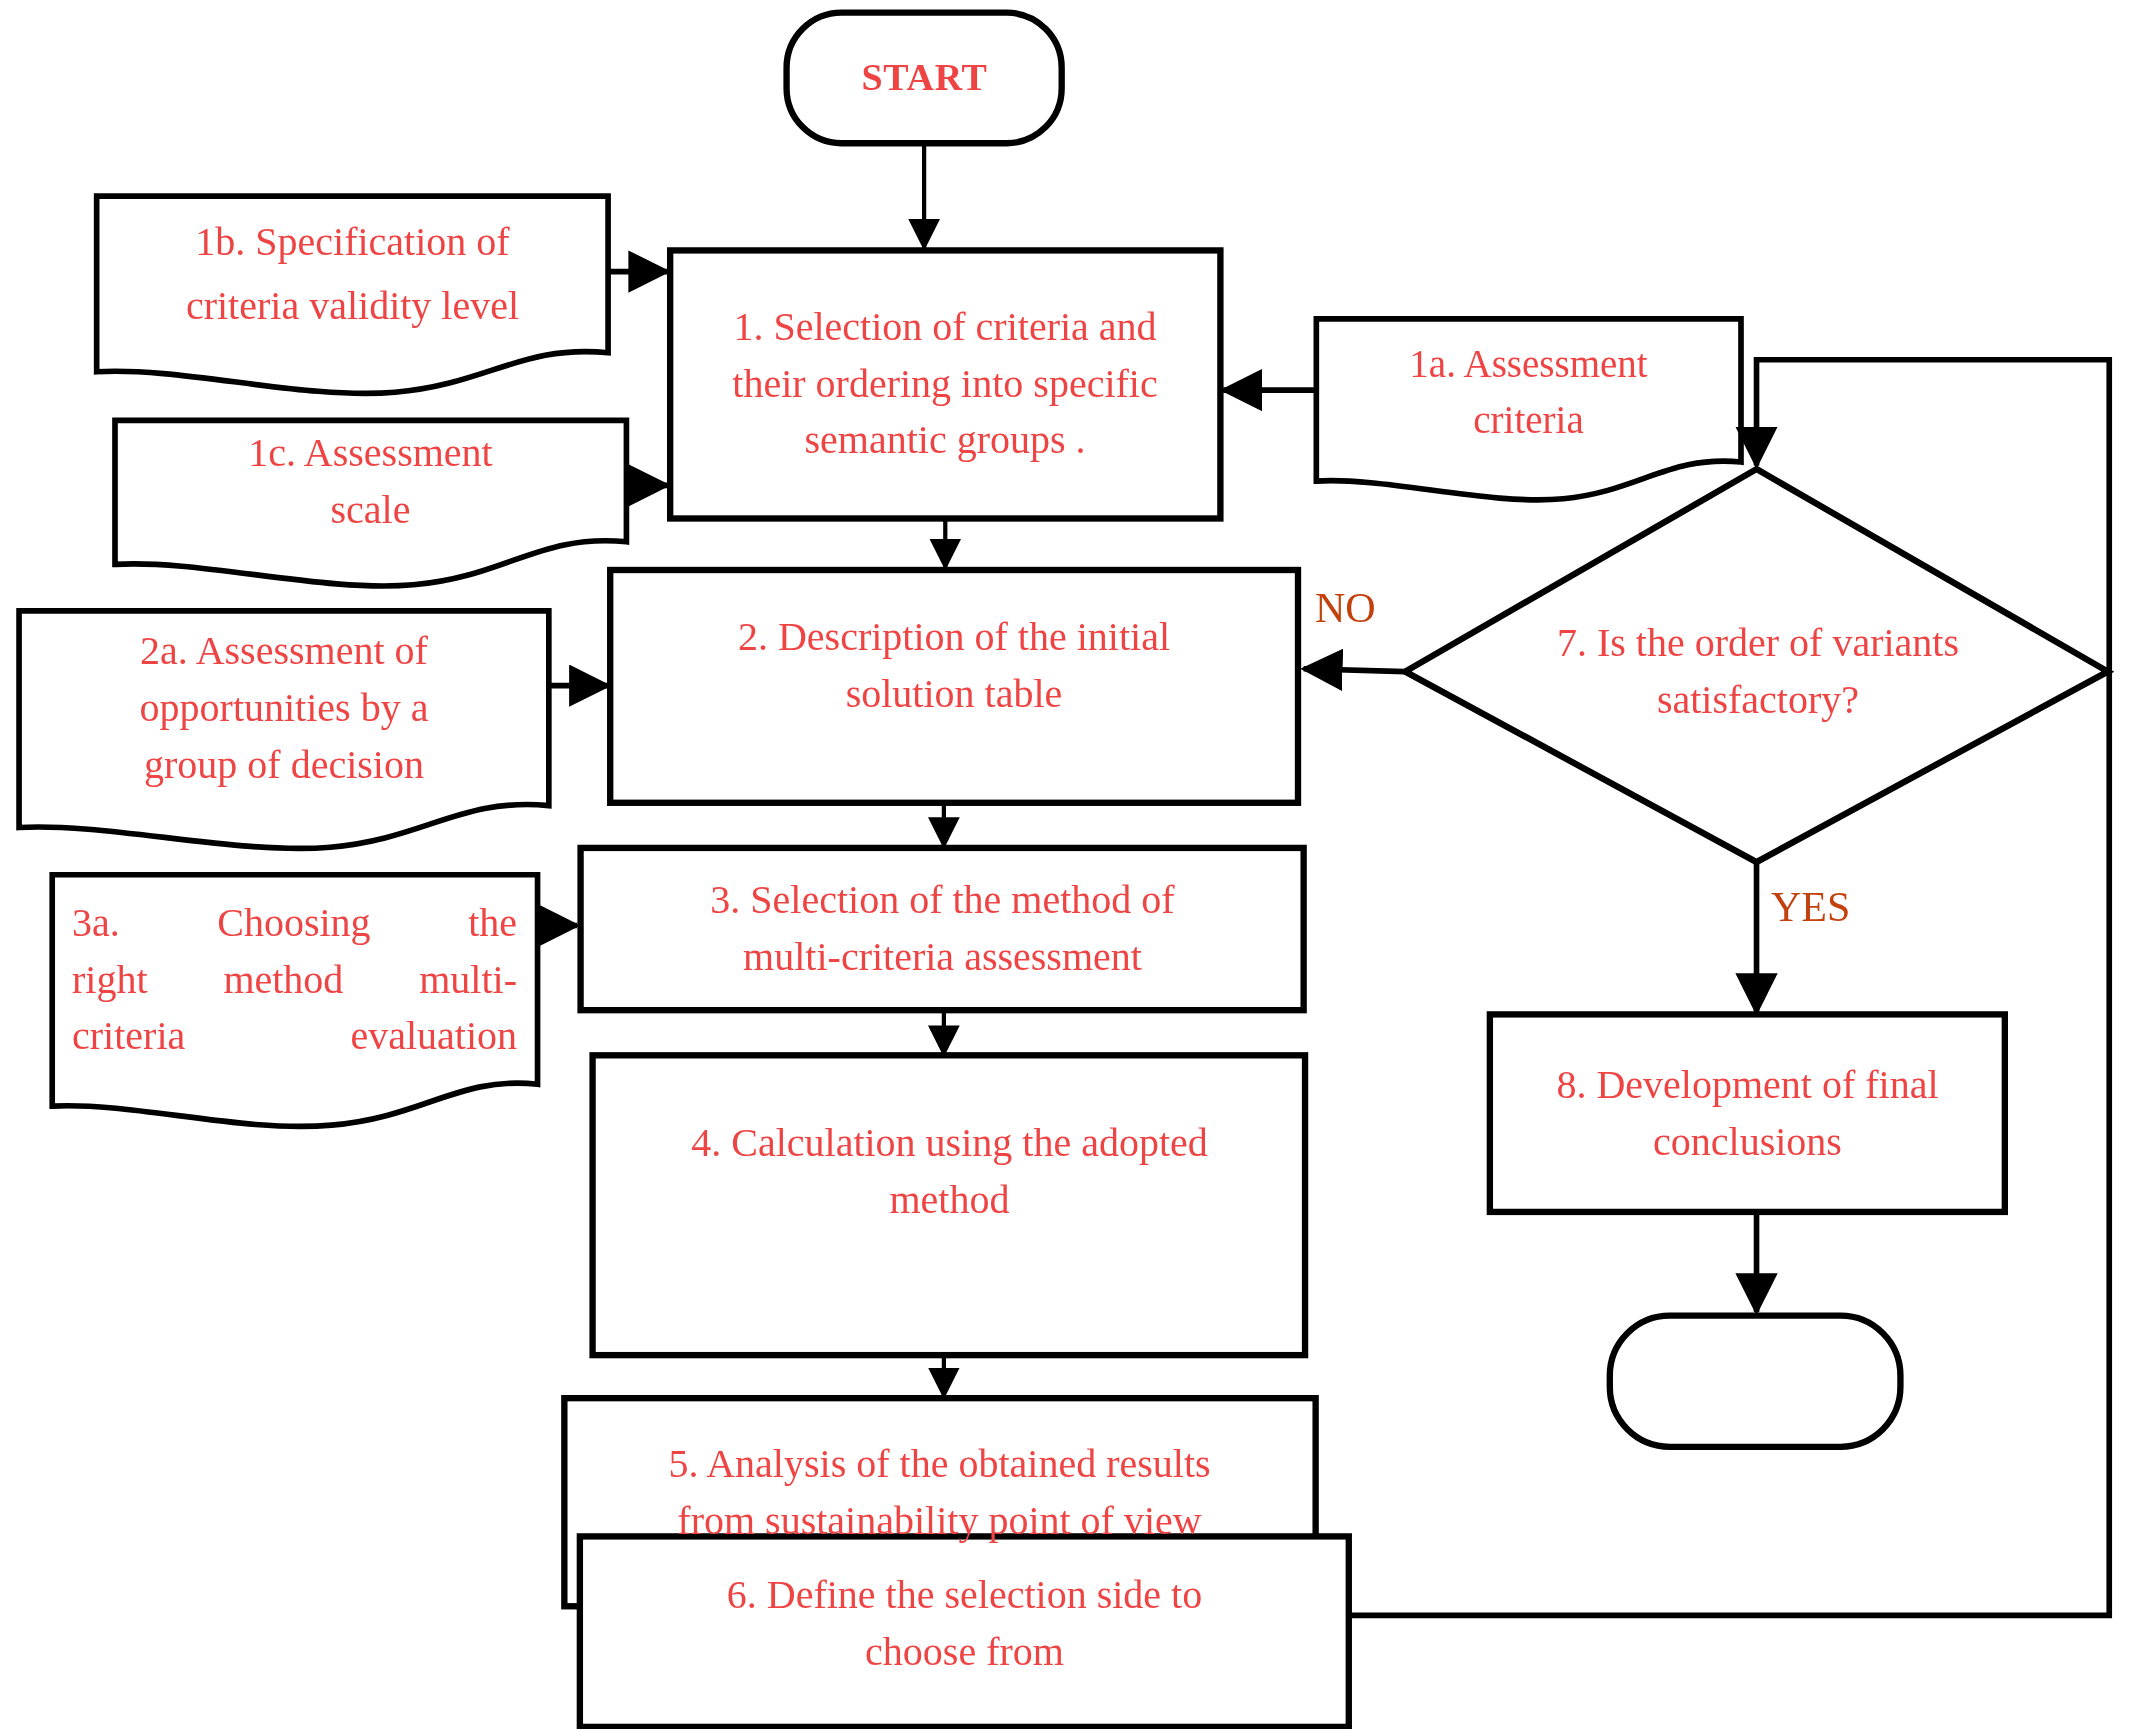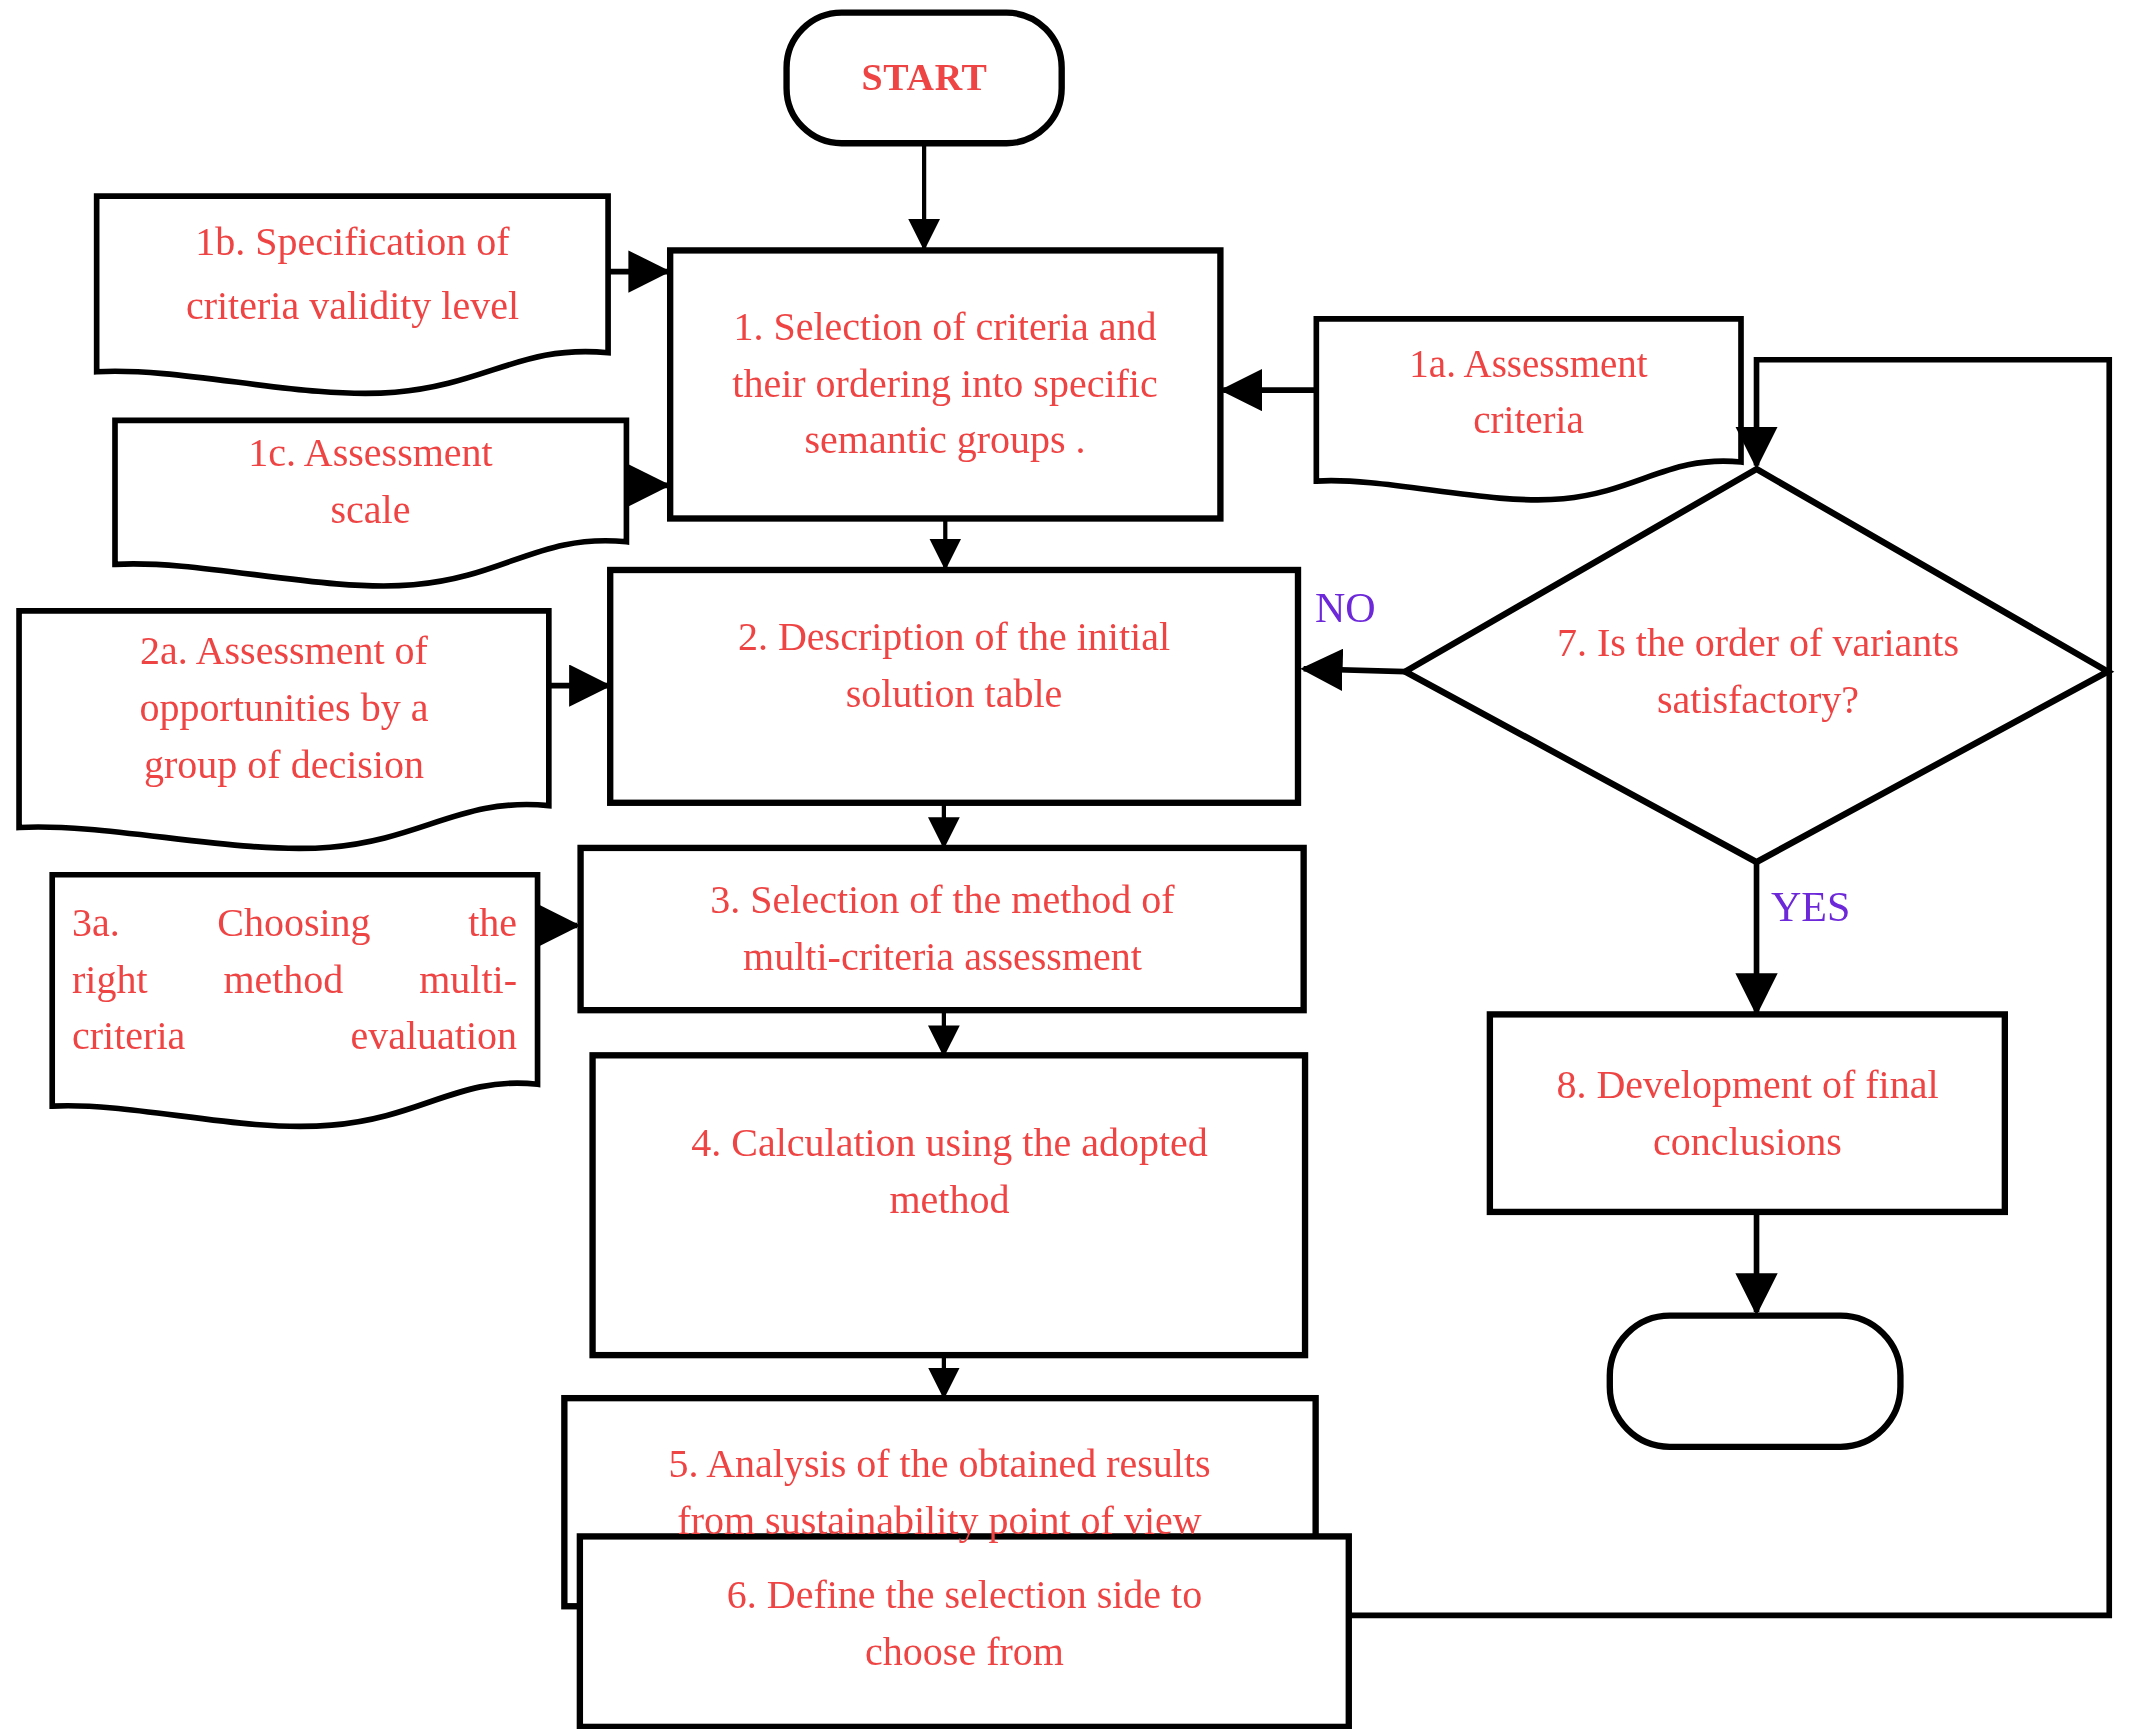--- a/index.html
+++ b/index.html
@@ -33,21 +33,21 @@
     font-family: "Liberation Serif", "DejaVu Serif", serif;
     line-height: 1.42;
     pointer-events: none;
     box-sizing: border-box;
   }
   .t-line { white-space: nowrap; display: block; }
   .t-just { width: 100%; text-align: justify; text-align-last: justify; white-space: normal; }
   .bold { font-weight: bold; }
   .edge-label {
     position: absolute;
-    color: #6d28d9;
+    color: #c2410c;
     font-family: "Liberation Serif", "DejaVu Serif", serif;
     white-space: nowrap;
     pointer-events: none;
   }
   .hit {
     position: absolute;
     background: transparent;
   }
 </style>
 </head>

